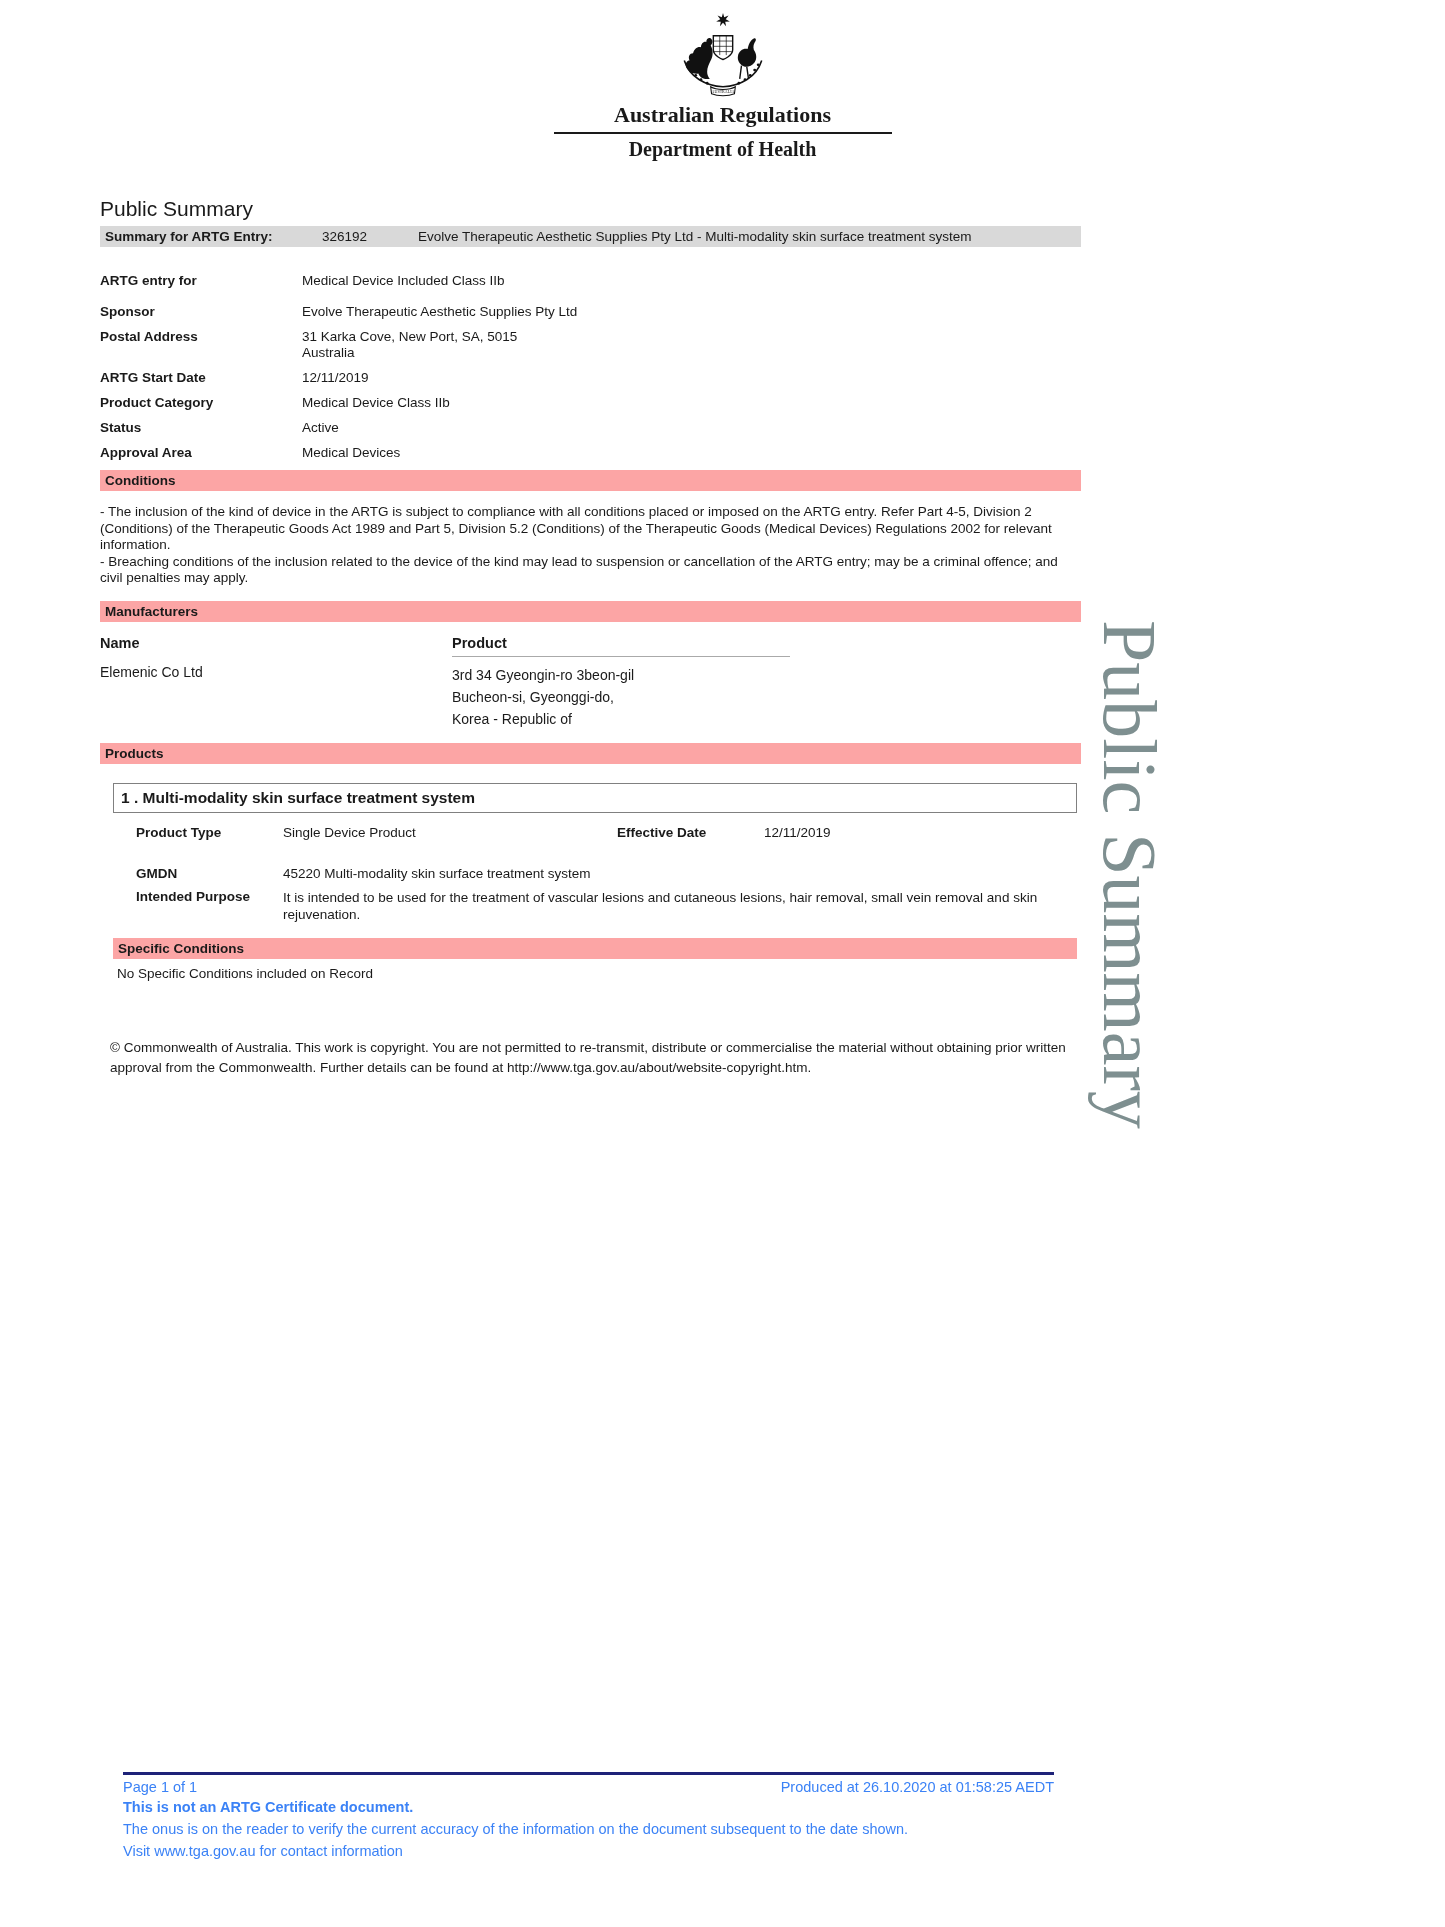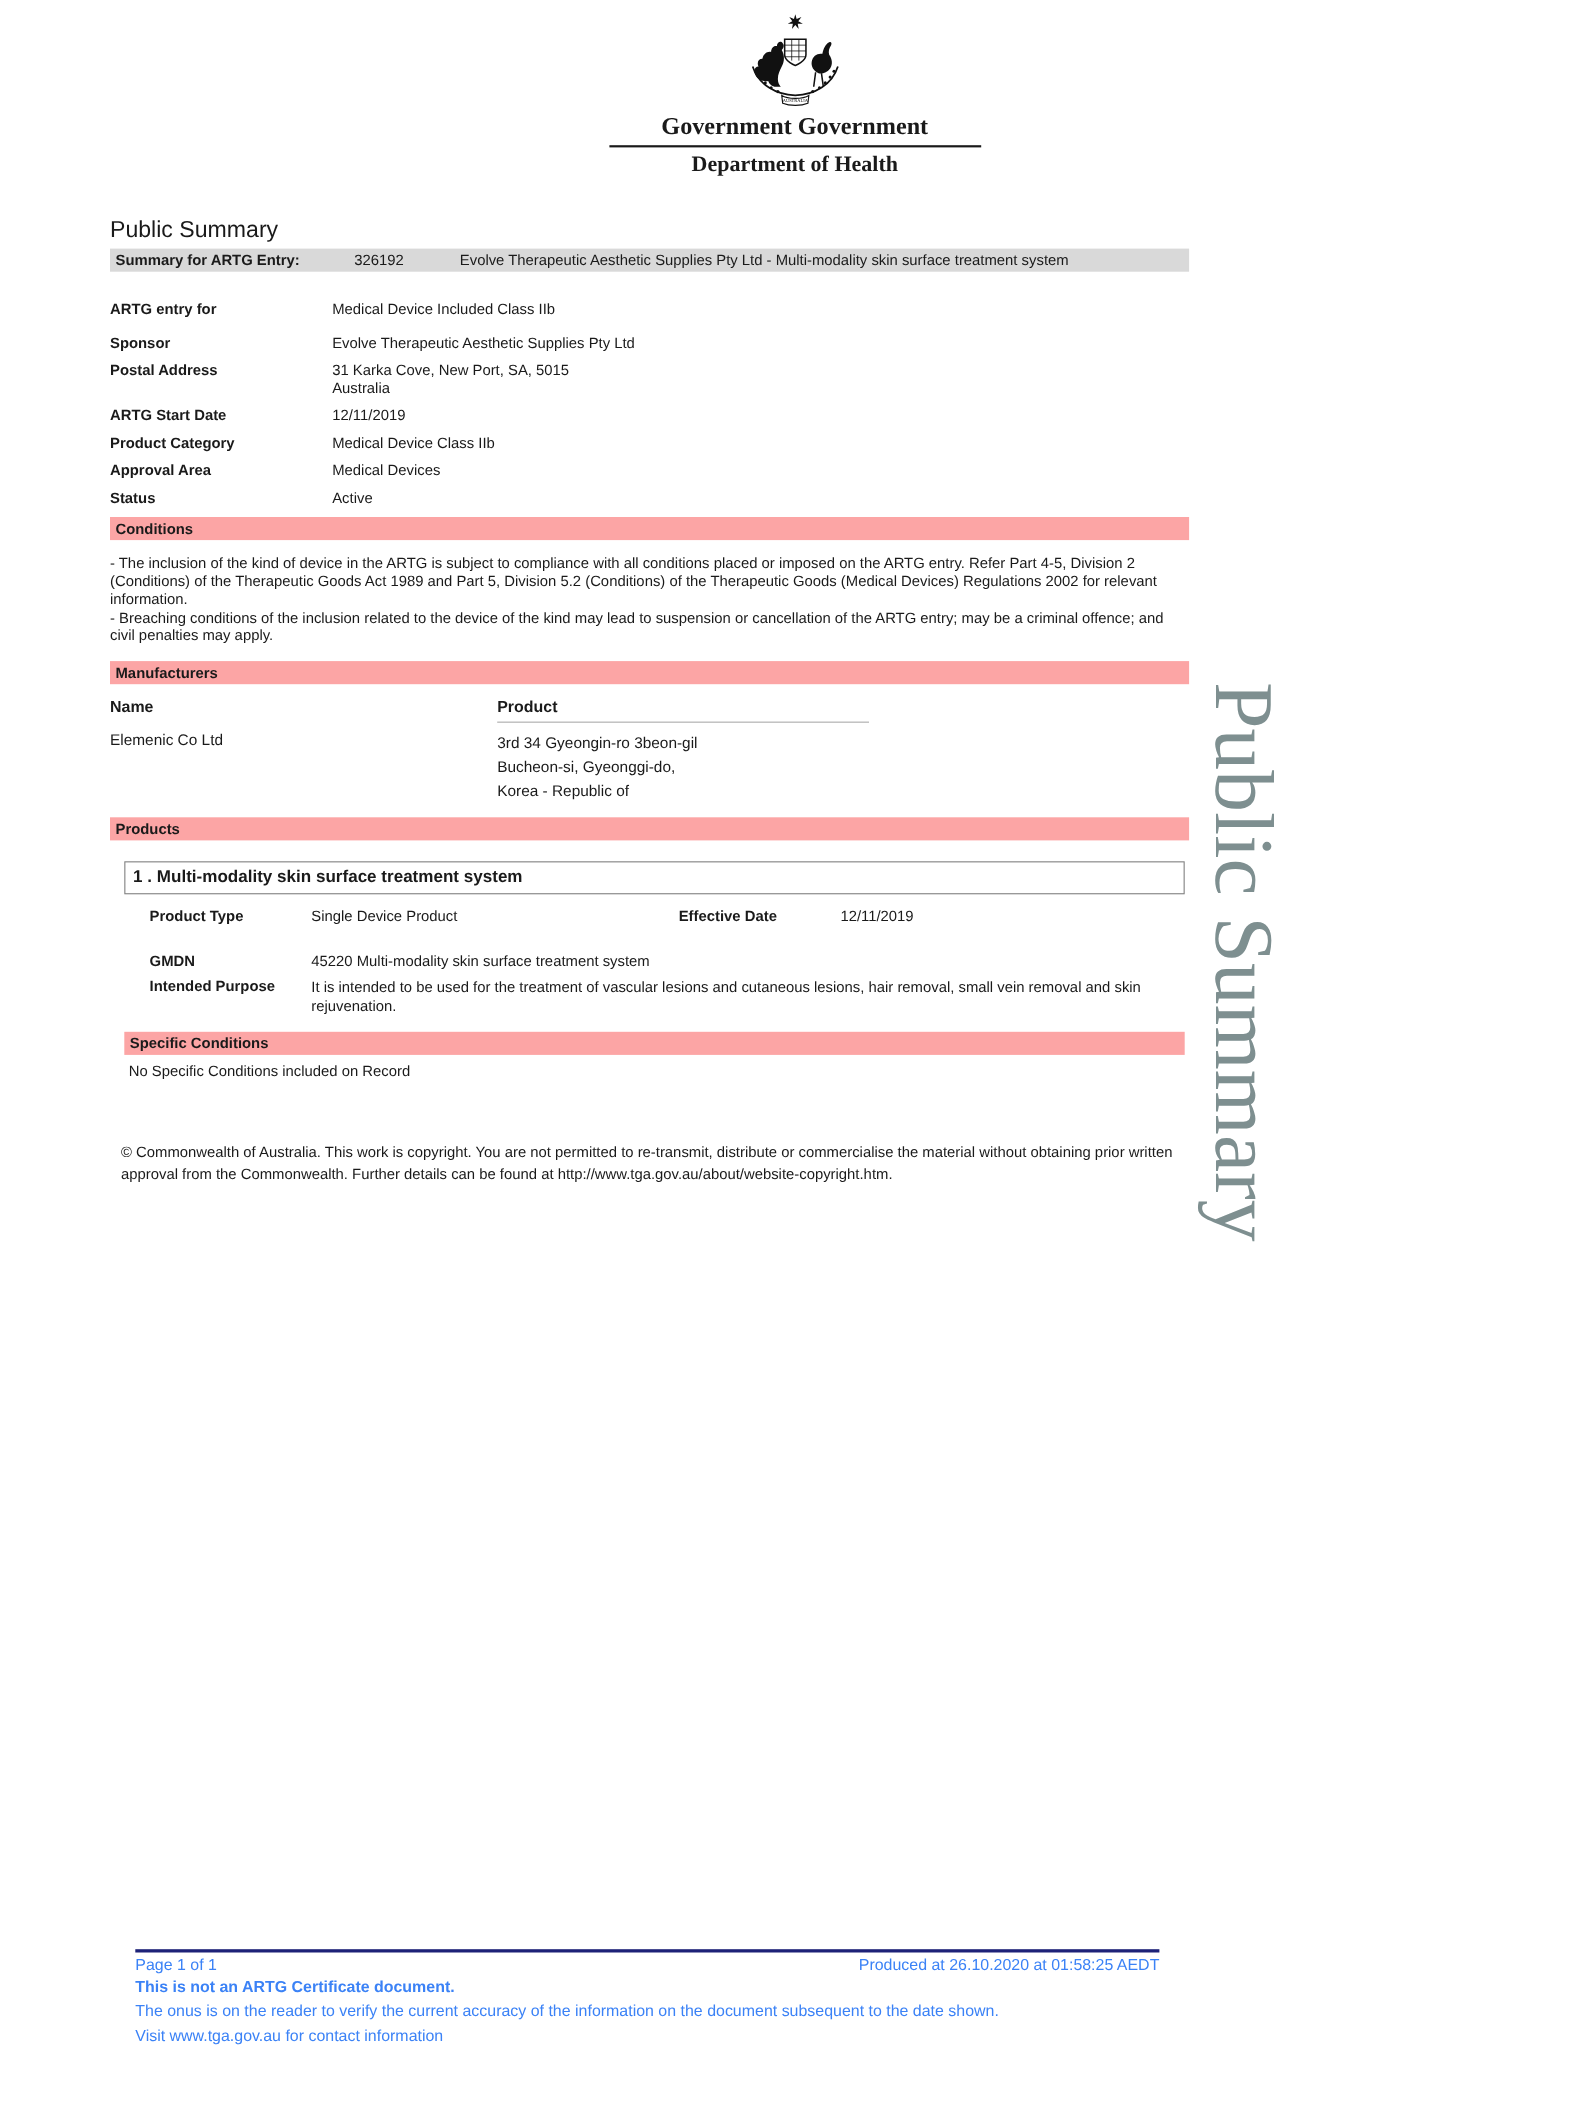--- a/index.html
+++ b/index.html
@@ -105,21 +105,21 @@
 
     <path fill="#111" d="M84,62 C79,60 76,55 77,50 C78,44 83,41 88,42 C89,37 91,32 95,30 C97,29 98,31 97,33 C95,36 94,39 95,43 C98,47 99,53 96,57 C93,61 88,63 84,62 Z"></path>
     <path d="M81,61 L79,76 M87,62 L89,76" stroke="#111" stroke-width="1.6" fill="none"></path>
 
     <path d="M49,27 h22 v16 c0,7 -11,11 -11,11 c0,0 -11,-4 -11,-11 z" fill="#fff" stroke="#111" stroke-width="1.6"></path>
     <path d="M56.3,27 v22 M63.7,27 v22 M49,33 h22 M49,39 h22 M49,45 h21" stroke="#111" stroke-width="0.8" fill="none"></path>
 
     <path d="M46,85 C52,89 68,89 74,85 L73,93 C66,96 54,96 47,93 Z" fill="#fff" stroke="#111" stroke-width="1.2"></path>
     <text x="60" y="92" font-size="4.6" text-anchor="middle" fill="#111" font-family="Liberation Serif, serif">AUSTRALIA</text>
   </svg>
-  <div class="gov-name">Government Government</div>
+  <div class="gov-name">Australian Regulations</div>
   <div class="gov-rule"></div>
   <div class="dept-name">Department of Health</div>
 </div>
 
 <div class="content">
 
   <h1 class="page-title">Public Summary</h1>
 
   <div class="summary-bar">
     <span class="s-label">Summary for ARTG Entry:</span>
@@ -145,26 +145,26 @@
     </div>
     <div class="field-row">
       <div class="f-label">ARTG Start Date</div>
       <div class="f-value"><span>12/11/2019</span></div>
     </div>
     <div class="field-row">
       <div class="f-label">Product Category</div>
       <div class="f-value"><span>Medical Device Class IIb</span></div>
     </div>
     <div class="field-row">
+      <div class="f-label">Status</div>
+      <div class="f-value"><span>Active</span></div>
+    </div>
+    <div class="field-row">
       <div class="f-label">Approval Area</div>
       <div class="f-value"><span>Medical Devices</span></div>
-    </div>
-    <div class="field-row">
-      <div class="f-label">Status</div>
-      <div class="f-value"><span>Active</span></div>
     </div>
   </div>
 
   <div class="bar cond-bar">Conditions</div>
   <div class="cond-text">
     <div>- The inclusion of the kind of device in the ARTG is subject to compliance with all conditions placed or imposed on the ARTG entry. Refer Part 4-5, Division 2 (Conditions) of the Therapeutic Goods Act 1989 and Part 5, Division 5.2 (Conditions) of the Therapeutic Goods (Medical Devices) Regulations 2002 for relevant information.</div>
     <div>- Breaching conditions of the inclusion related to the device of the kind may lead to suspension or cancellation of the ARTG entry; may be a criminal offence; and civil penalties may apply.</div>
   </div>
 
   <div class="bar manu-bar">Manufacturers</div>

